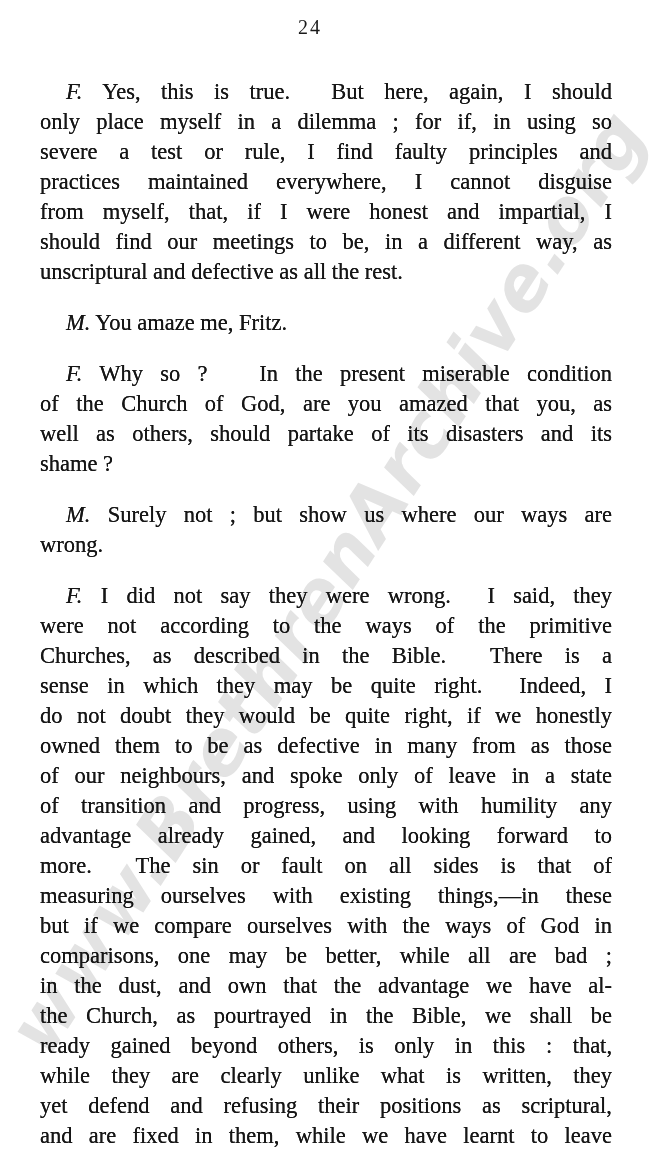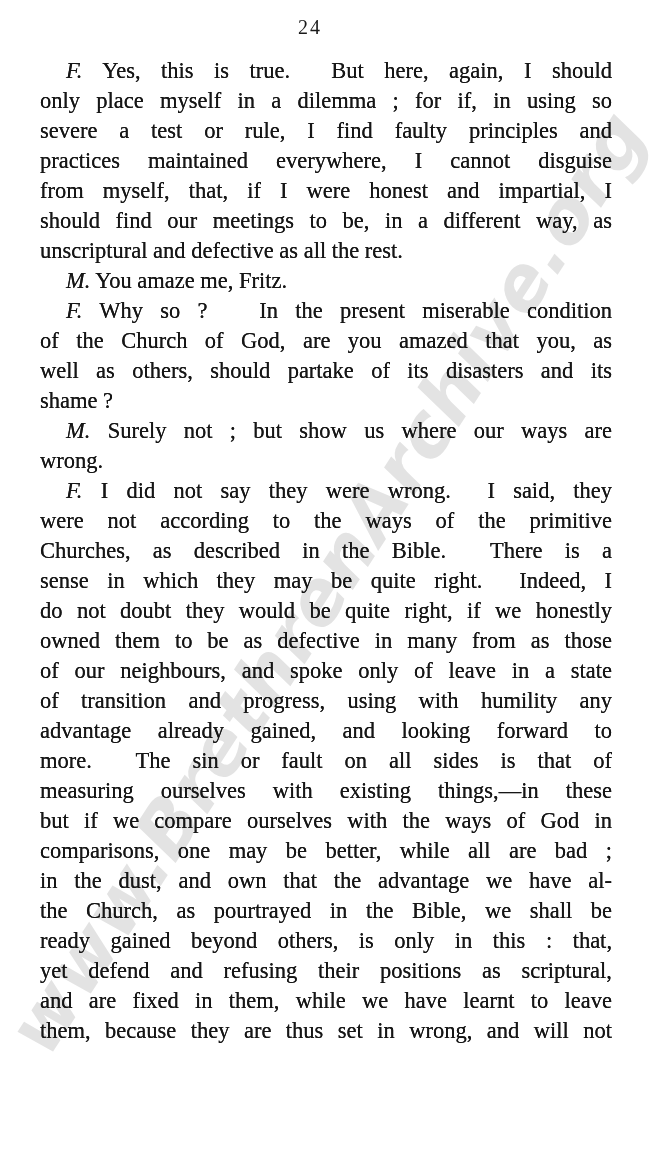--- a/index.html
+++ b/index.html
@@ -54,20 +54,21 @@
   .line {
     font-size: 22.5px;
     line-height: 30px;
     text-align: justify;
     text-align-last: justify;
     white-space: pre-wrap;
     text-shadow: 0 0 0.5px #161616;
   }
   .line.first {
     text-indent: 26px;
+    margin-top: 21px;
   }
   .line.last {
     text-align-last: left;
   }
   .speaker {
     font-style: italic;
   }
 </style>
 </head>
 <body>
@@ -99,17 +100,18 @@
       <div class="line">of our neighbours, and spoke only of leave in a state</div>
       <div class="line">of transition and progress, using with humility any</div>
       <div class="line">advantage already gained, and looking forward to</div>
       <div class="line">more.  The sin or fault on all sides is that of</div>
       <div class="line">measuring ourselves with existing things,—in these</div>
       <div class="line">but if we compare ourselves with the ways of God in</div>
       <div class="line">comparisons, one may be better, while all are bad ;</div>
       <div class="line">in the dust, and own that the advantage we have al-</div>
       <div class="line">the Church, as pourtrayed in the Bible, we shall be</div>
       <div class="line">ready gained beyond others, is only in this : that,</div>
+      <div class="line">while they are clearly unlike what is written, they</div>
       <div class="line">yet defend and refusing their positions as scriptural,</div>
       <div class="line">and are fixed in them, while we have learnt to leave</div>
       <div class="line">them, because they are thus set in wrong, and will not</div>
     </div>
 </div>
 
 </body></html>

